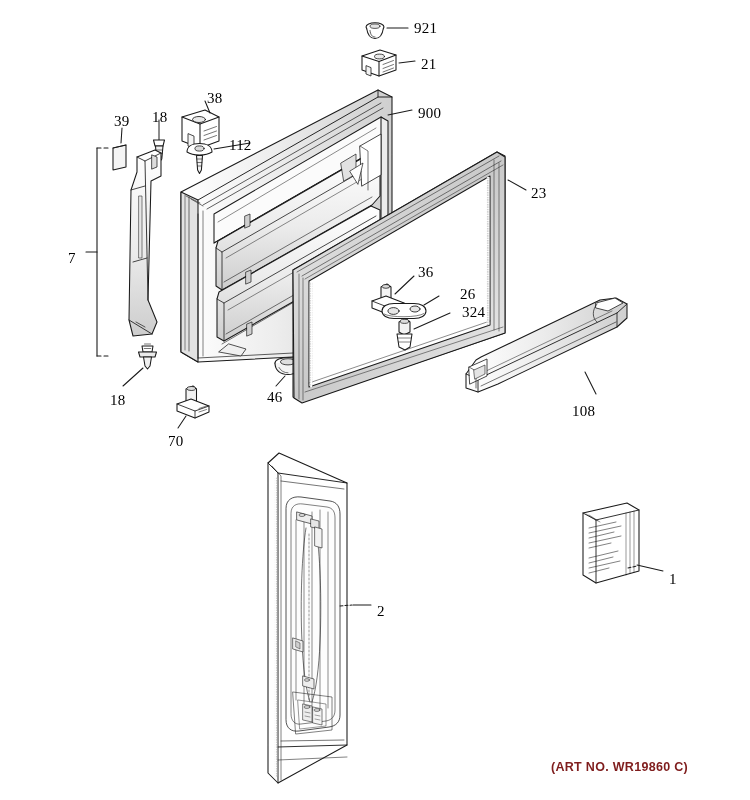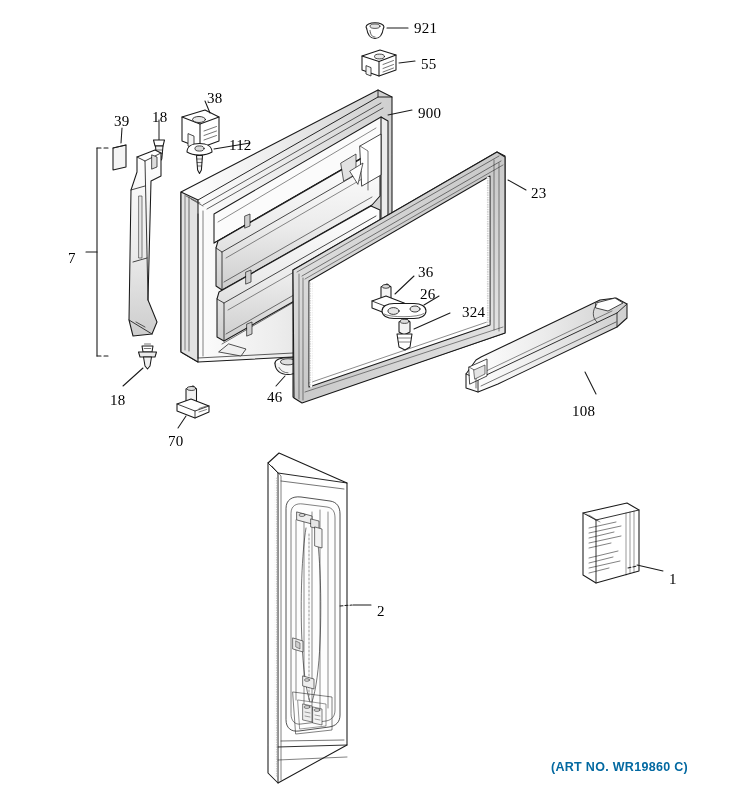--- a/index.html
+++ b/index.html
@@ -20,21 +20,21 @@
     white-space:nowrap;
     letter-spacing:0.2px;
   }
   .artno{
     position:absolute;
     left:551px;top:760px;
     font-family:"Liberation Sans", sans-serif;
     font-size:12.5px;
     font-weight:bold;
     letter-spacing:0.3px;
-    color:#0369a1;
+    color:#7f1d1d;
     white-space:nowrap;
   }
 </style>
 </head>
 <body>
 
 <div id="stage">
 
   <svg id="art" viewBox="0 0 750 800" xmlns="http://www.w3.org/2000/svg">
     <defs>
@@ -346,30 +346,30 @@
         <path d="M589 568 L620 561" stroke-width="0.55"></path>
         <path d="M589 573 L609 568" stroke-width="0.55"></path>
       </g>
       <line x1="637" y1="565" x2="663" y2="571" stroke-width="1.05"></line>
       <line x1="628" y1="568" x2="637" y2="566" stroke-width="1.05" stroke-dasharray="3 2"></line>
 
     </g>
   </svg>
 
   <div class="callout" style="left:414px;top:21px">921</div>
-  <div class="callout" style="left:421px;top:57px">55</div>
+  <div class="callout" style="left:421px;top:57px">21</div>
   <div class="callout" style="left:418px;top:106px">900</div>
   <div class="callout" style="left:152px;top:110px">18</div>
   <div class="callout" style="left:207px;top:91px">38</div>
   <div class="callout" style="left:114px;top:114px">39</div>
   <div class="callout" style="left:229px;top:138px">112</div>
   <div class="callout" style="left:531px;top:186px">23</div>
   <div class="callout" style="left:68px;top:251px">7</div>
   <div class="callout" style="left:418px;top:265px">36</div>
-  <div class="callout" style="left:420px;top:287px">26</div>
+  <div class="callout" style="left:460px;top:287px">26</div>
   <div class="callout" style="left:462px;top:305px">324</div>
   <div class="callout" style="left:267px;top:390px">46</div>
   <div class="callout" style="left:110px;top:393px">18</div>
   <div class="callout" style="left:168px;top:434px">70</div>
   <div class="callout" style="left:572px;top:404px">108</div>
   <div class="callout" style="left:377px;top:604px">2</div>
   <div class="callout" style="left:669px;top:572px">1</div>
 
   <div class="artno">(ART NO. WR19860 C)</div>
 

